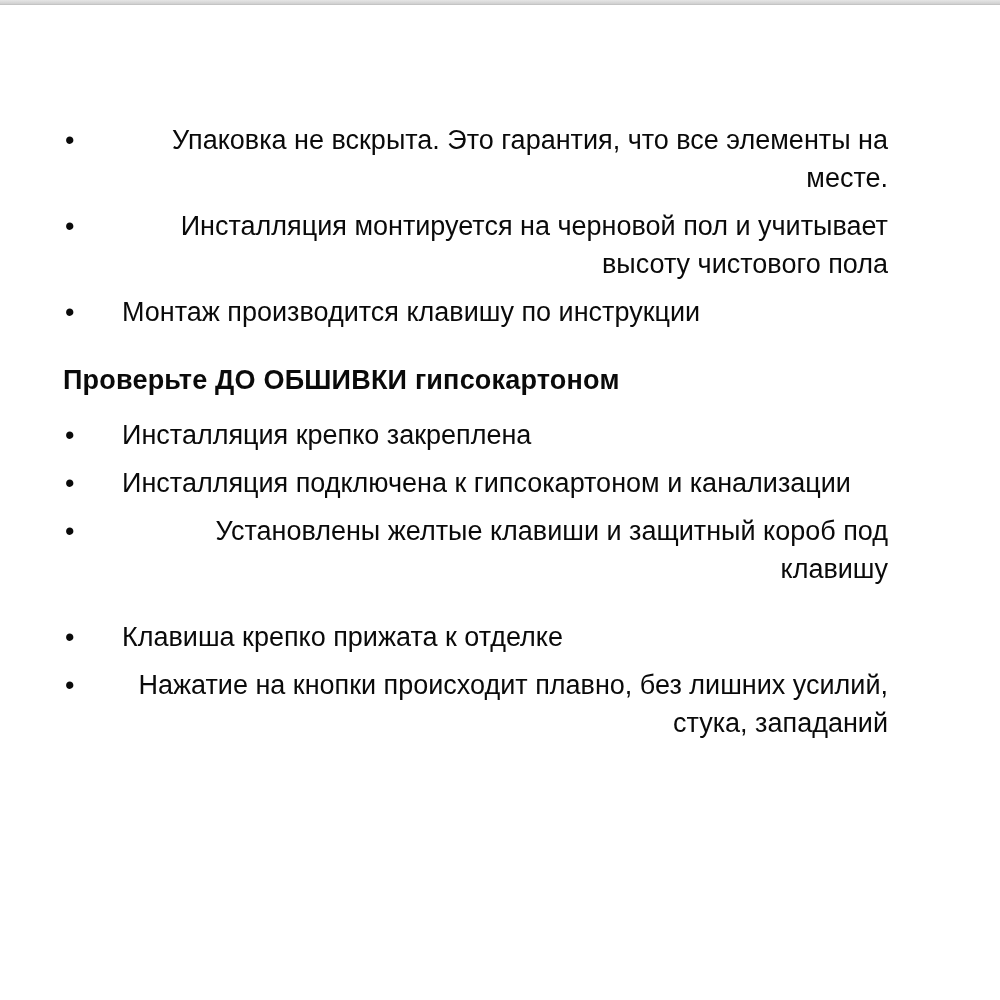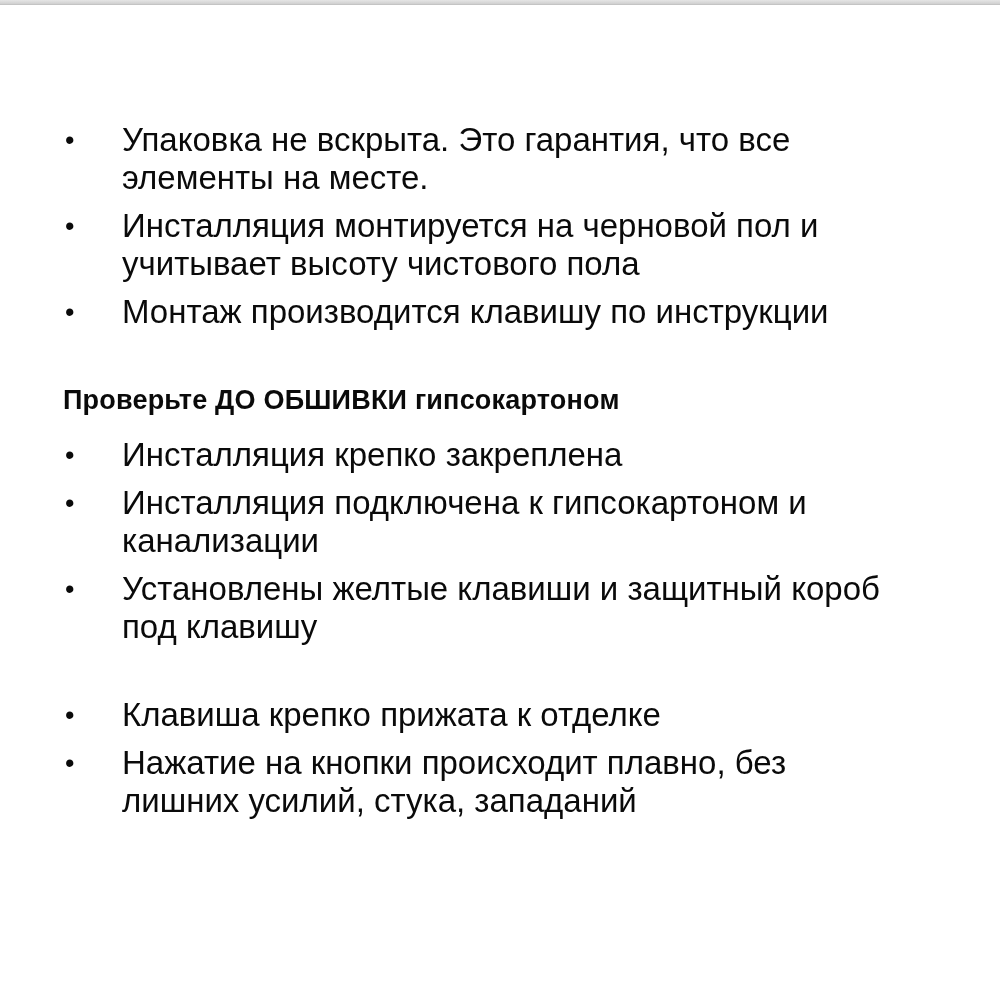--- a/index.html
+++ b/index.html
@@ -15,21 +15,21 @@
     width: 100%;
     height: 5px;
     background: linear-gradient(#e5e5e5, #cfcfcf);
     border-bottom: 1px solid #c4c4c4;
   }
   .doc {
     padding: 116px 0 0 63px;
     width: 888px;
   }
   .section { margin-bottom: 0; }
-  .section + .section { margin-top: 50px; }
+  .section + .section { margin-top: 30px; }
   .section-heading {
     font-size: 27px;
     font-weight: bold;
     line-height: 38px;
     letter-spacing: 0.2px;
     margin-bottom: 17px;
     white-space: nowrap;
   }
   ul.checklist {
     list-style: none;
@@ -44,22 +44,23 @@
   li.checklist-item:last-child { margin-bottom: 0; }
   .bullet-dot {
     flex: 0 0 59px;
     font-size: 27px;
     line-height: 38px;
     padding-left: 2px;
   }
   .bullet-text {
     flex: 0 1 auto;
     max-width: 825px;
-    font-size: 33px;
+    font-size: 27px;
     line-height: 38px;
+    text-align: right;
   }
 </style>
 </head>
 <body>
 
 <div class="top-bar"></div>
 
 <div class="doc">
 
   <div class="section">

